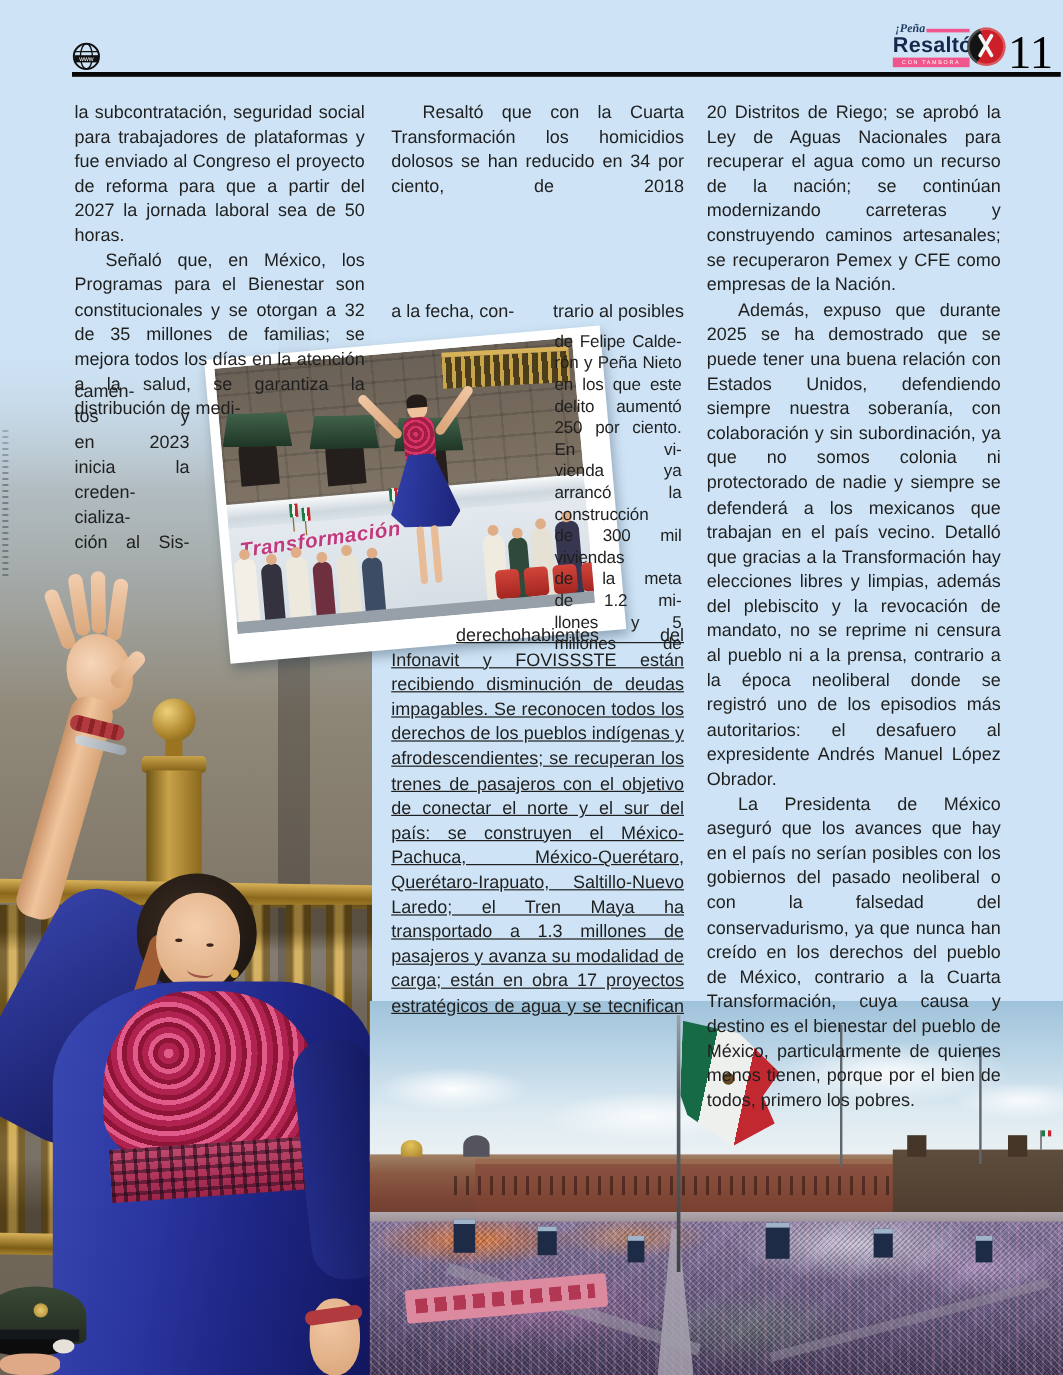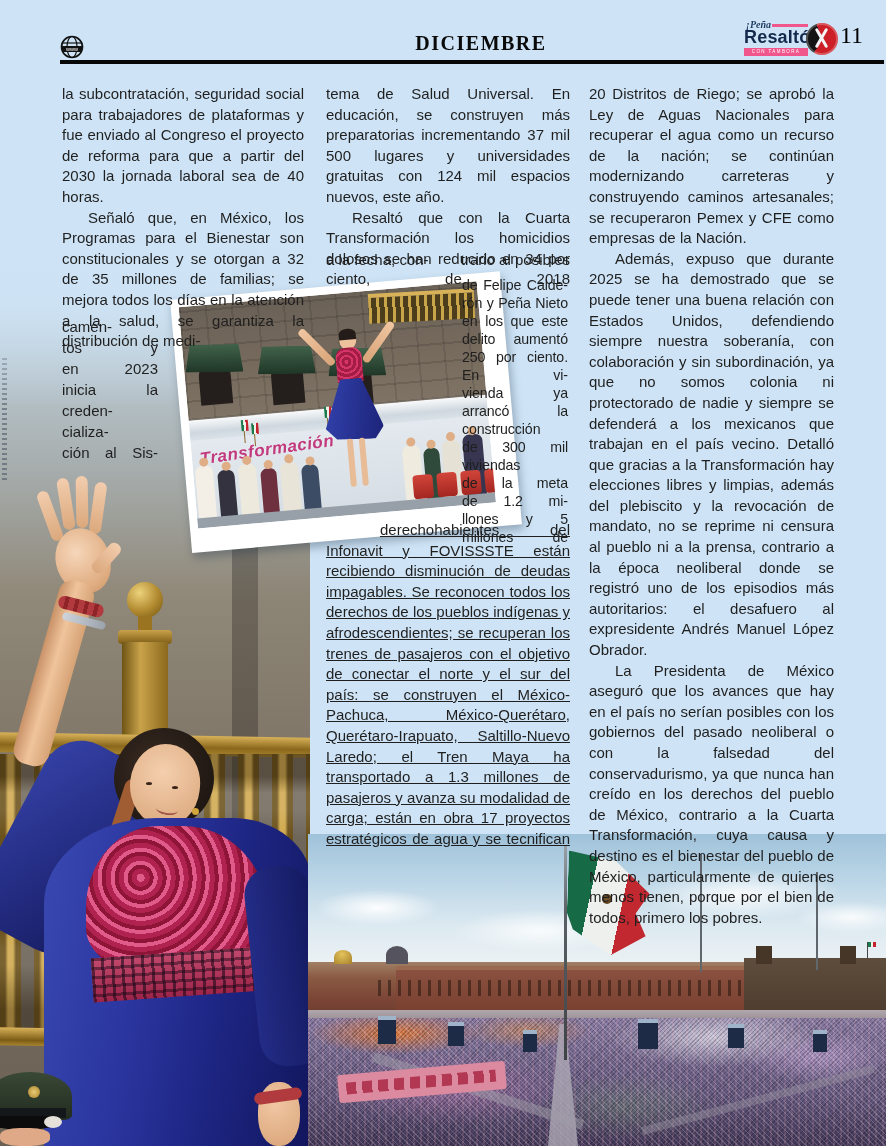--- a/index.html
+++ b/index.html
@@ -5,21 +5,21 @@
   html,body{margin:0;padding:0;}
   #page{
     position:relative; width:886px; height:1146px; overflow:hidden;
     background:#cee4f6; font-family:"Liberation Sans", sans-serif; color:#1f1f1f;
   }
   
   .hdr-site{position:absolute;left:90px;top:31px;font-family:"Liberation Serif",serif;font-style:italic;font-size:21px;color:#0d0d0d;z-index:10;}
   .hdr-globe{position:absolute;left:60px;top:35px;width:24px;height:24px;z-index:10;}
   .hdr-month{position:absolute;left:346px;top:32px;width:270px;text-align:center;font-family:"Liberation Serif",serif;font-weight:bold;font-size:20px;letter-spacing:1.5px;color:#0a0a0a;z-index:10;}
   .hdr-rule{position:absolute;left:60px;top:60px;width:824px;height:4px;background:#070707;z-index:10;}
-  .hdr-pagenum{position:absolute;left:840px;top:22px;font-family:"Liberation Serif",serif;font-size:24px;color:#000;z-index:10;}
+  .hdr-pagenum{position:absolute;left:840px;top:22px;font-family:"Liberation Serif",serif;font-size:39px;color:#000;z-index:10;}
   .logo{position:absolute;left:744px;top:19px;width:96px;height:40px;z-index:10;}
   .logo-aqui{position:absolute;left:2px;top:0;font-family:"Liberation Serif",serif;font-style:italic;font-weight:bold;font-size:10px;color:#1d3a5f;}
   .logo-aqui-line{position:absolute;left:28px;top:5px;width:36px;height:3px;background:#f0558b;}
   .logo-title{position:absolute;left:0;top:8px;font-weight:800;font-size:18px;color:#13294b;letter-spacing:.2px;}
   .logo-tagbar{position:absolute;left:0;top:29px;width:64px;height:8px;background:#f0558b;color:#fff;font-size:4.5px;letter-spacing:1.4px;text-align:center;line-height:8px;}
   .logo-drum{position:absolute;left:62px;top:4px;width:32px;height:32px;border-radius:50%;
     background:conic-gradient(from 210deg,#141414 0 130deg,#cc1f27 130deg 360deg);
     box-shadow:inset 0 0 0 2px rgba(255,255,255,.25);}
   .logo-drum::before{content:"";position:absolute;left:14px;top:4px;width:3px;height:22px;background:#f5f5f5;transform:rotate(30deg);border-radius:2px;}
   .logo-drum::after{content:"";position:absolute;left:14px;top:4px;width:3px;height:22px;background:#f5f5f5;transform:rotate(-30deg);border-radius:2px;}
@@ -160,21 +160,20 @@
 
 <div id="page">
 
   <svg class="hdr-globe" viewBox="0 0 24 24">
     <circle cx="12" cy="12" r="10.5" fill="none" stroke="#111" stroke-width="1.6"></circle>
     <ellipse cx="12" cy="12" rx="5" ry="10.5" fill="none" stroke="#111" stroke-width="1.2"></ellipse>
     <line x1="1.5" y1="8" x2="22.5" y2="8" stroke="#111" stroke-width="1.2"></line>
     <rect x="2" y="11" width="20" height="6" fill="#111"></rect>
     <text x="12" y="16" font-size="5.5" fill="#fff" text-anchor="middle" font-family="Liberation Sans, sans-serif">www</text>
   </svg>
-  <div class="hdr-month">DICIEMBRE</div>
   <div class="logo">
     <span class="logo-aqui">¡Peña</span>
     <span class="logo-aqui-line"></span>
     <span class="logo-title">Resaltó</span>
     <span class="logo-tagbar">CON TAMBORA</span>
     <span class="logo-drum"></span>
   </div>
   <div class="hdr-pagenum">11</div>
   <div class="hdr-rule"></div>
 
@@ -290,33 +289,32 @@
     <div class="cp-screen" style="left:505px;top:196px;width:14px;height:18px;"></div>
     <div class="cp-pole"></div>
     <div class="cp-flag"></div>
     <div class="cp-eagle"></div>
     <div class="cp-ant" style="left:392px;top:20px;height:118px;"></div>
     <div class="cp-ant" style="left:508px;top:38px;height:98px;"></div>
     <div class="cp-banner-pink"></div>
   </div>
 
   <div class="tx" id="col1a">
-    <p>la subcontratación, seguridad social para trabajadores de plataformas y fue enviado al Congreso el proyecto de reforma para que a partir del 2030 la jornada laboral sea de 40 horas.</p>
+    <p>la subcontratación, seguridad social para trabajadores de plataformas y fue enviado al Congreso el proyecto de reforma para que a partir del 2027 la jornada laboral sea de 50 horas.</p>
     <p class="ind">Señaló que, en México, los Programas para el Bienestar son constitucionales y se otorgan a 32 de 35 millones de familias; se mejora todos los días en la atención a la salud, se garantiza la distribución de medi-</p>
   </div>
   <div class="tx narrow" id="col1b">camen-
 tos y
 en 2023
 inicia la
 creden-
 cializa-
 ción al Sis-</div>
 
   <div class="tx" id="col2a">
-    <p>tema de Salud Universal. En educación, se construyen más preparatorias incrementando 37 mil 500 lugares y universidades gratuitas con 124 mil espacios nuevos, este año.</p>
     <p class="ind jlast">Resaltó que con la Cuarta Transformación los homicidios dolosos se han reducido en 34 por ciento, de 2018</p>
   </div>
   <div class="tx" id="col2split">
     <span>a la fecha, con-</span>
     <span>trario al posibles</span>
   </div>
   <div class="tx narrow" id="col2b">de Felipe Calde-
 rón y Peña Nieto
 en los que este
 delito aumentó

